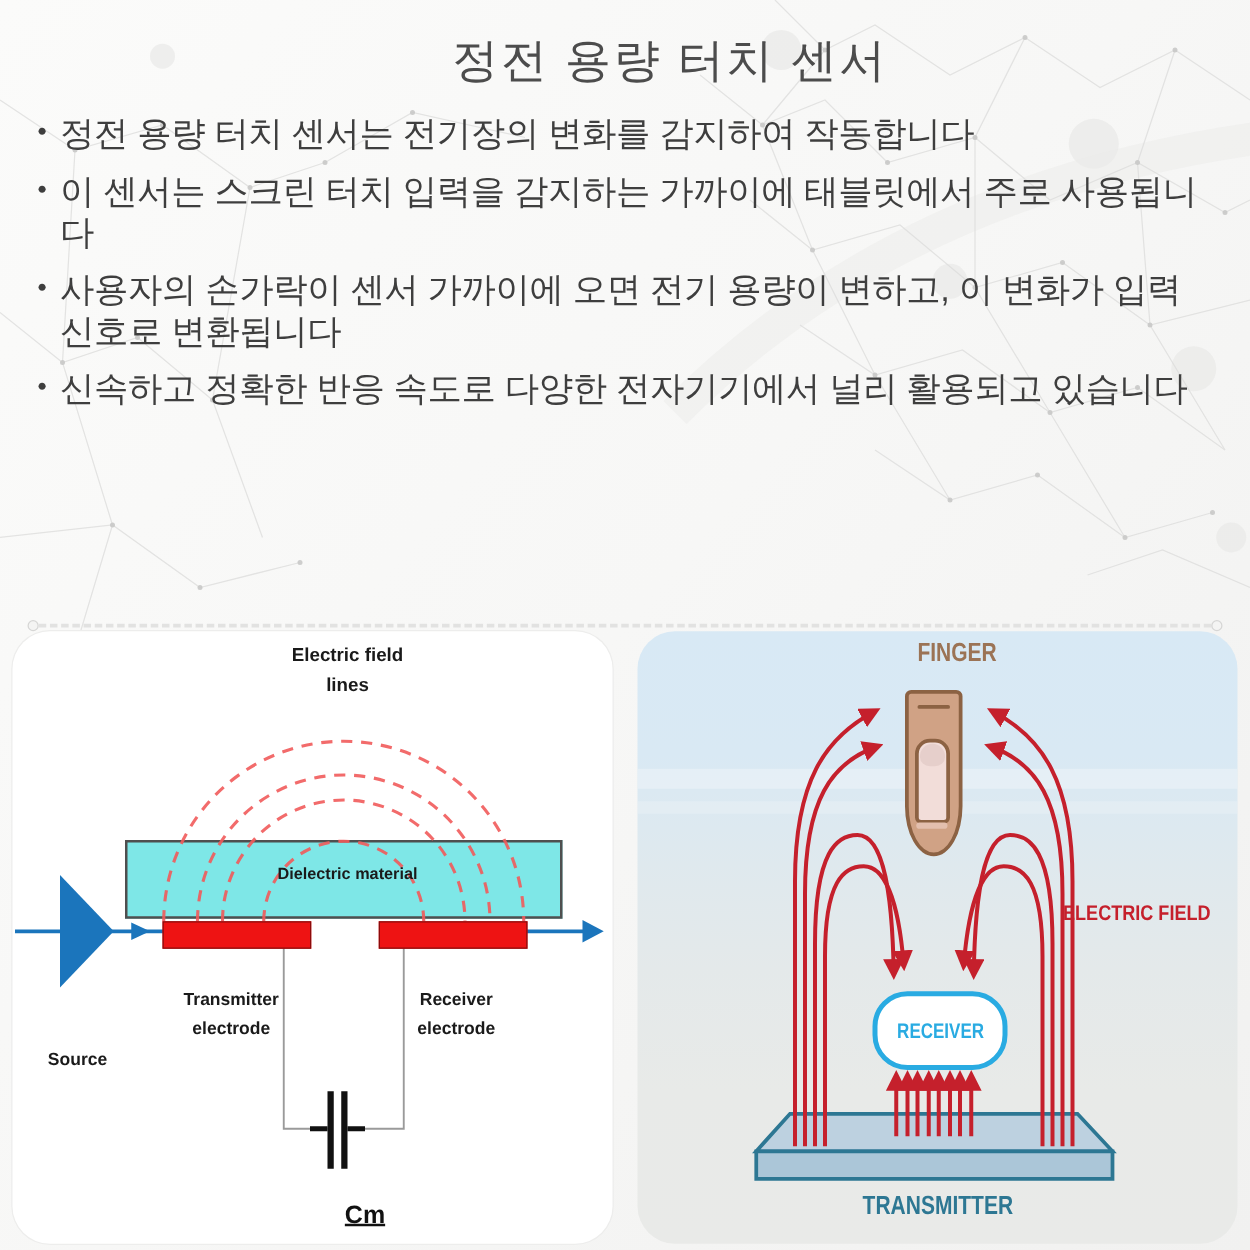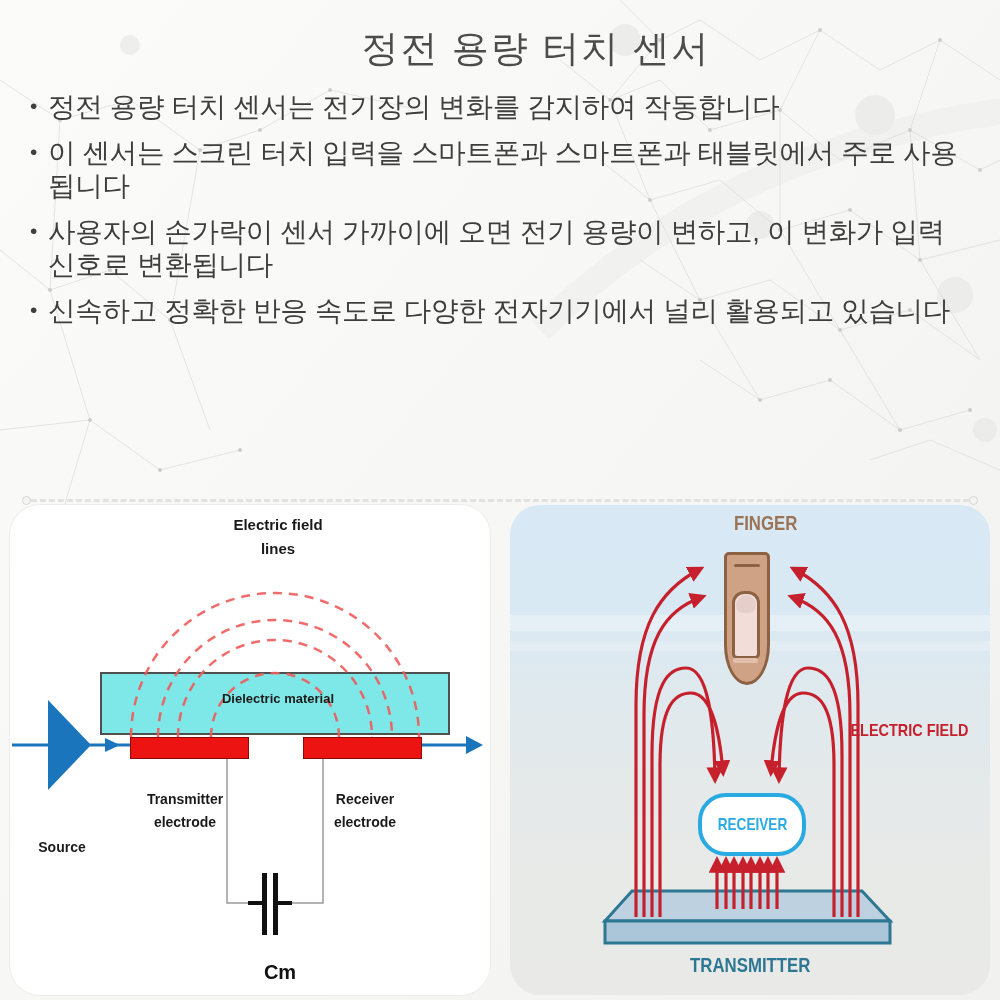--- a/index.html
+++ b/index.html
@@ -32,21 +32,21 @@
   
   .dielectric{left:90px;top:167px;width:346px;height:59px;background:#7ee7e7;border:2px solid #4f4f4f;z-index:1;}
   .left-svg{left:0;top:0;width:480px;height:490px;z-index:2;}
   .electrode{height:20px;top:232px;width:117px;background:#ee1313;border:1px solid #8a0c0c;z-index:3;}
   .electrode.tx{left:120px;} .electrode.rx{left:293px;}
   .fieldlines-lbl{left:188px;top:8px;width:160px;font-size:15px;line-height:1.6;z-index:4;}
   .dielectric-lbl{left:188px;top:186px;width:160px;font-size:13px;z-index:4;}
   .tx-lbl{left:112px;top:283px;width:126px;font-size:14px;line-height:1.65;z-index:4;}
   .rx-lbl{left:292px;top:283px;width:126px;font-size:14px;line-height:1.65;z-index:4;}
   .src-lbl{left:16px;top:334px;width:72px;font-size:14px;z-index:4;}
-  .cm-lbl{left:240px;top:456px;width:60px;font-size:20px;color:#111;z-index:6;}
+  .cm-lbl{left:252px;top:456px;width:60px;font-size:20px;color:#111;z-index:6;text-decoration:underline;}
   .watermark{left:92px;top:420px;width:300px;font-size:29px;font-weight:400;color:#a9a9a9;
     opacity:.72;letter-spacing:1px;text-align:left;z-index:5;}
 
   
   .right-svg{left:0;top:0;width:480px;height:490px;z-index:2;}
   .finger{left:214px;top:47px;width:40px;height:127px;background:#d0a285;border:3px solid #8c6243;
     border-radius:5px 5px 23px 23px / 5px 5px 40px 40px;z-index:3;}
   .finger .topline{position:absolute;left:7px;right:7px;top:9px;height:3px;background:#8c6243;border-radius:2px;}
   .nail{position:absolute;left:5px;top:36px;width:22px;height:62px;background:#f2ddd9;border:3px solid #8c6243;
     border-radius:12px 12px 5px 5px;}
@@ -128,21 +128,21 @@
 
   <h1 class="title">정전 용량 터치 센서</h1>
 
   <ul class="bullets">
     <li>
       <span class="dot">•</span>
       <span>정전 용량 터치 센서는 전기장의 변화를 감지하여 작동합니다</span>
     </li>
     <li>
       <span class="dot">•</span>
-      <span>이 센서는 스크린 터치 입력을 스마트폰과 스마트폰과 태블릿에서 주로 사용됩니다</span>
+      <span>이 센서는 스크린 터치 입력을 감지하는 가까이에 태블릿에서 주로 사용됩니다</span>
     </li>
     <li>
       <span class="dot">•</span>
       <span>사용자의 손가락이 센서 가까이에 오면 전기 용량이 변하고, 이 변화가 입력 신호로 변환됩니다</span>
     </li>
     <li>
       <span class="dot">•</span>
       <span>신속하고 정확한 반응 속도로 다양한 전자기기에서 널리 활용되고 있습니다</span>
     </li>
   </ul>

